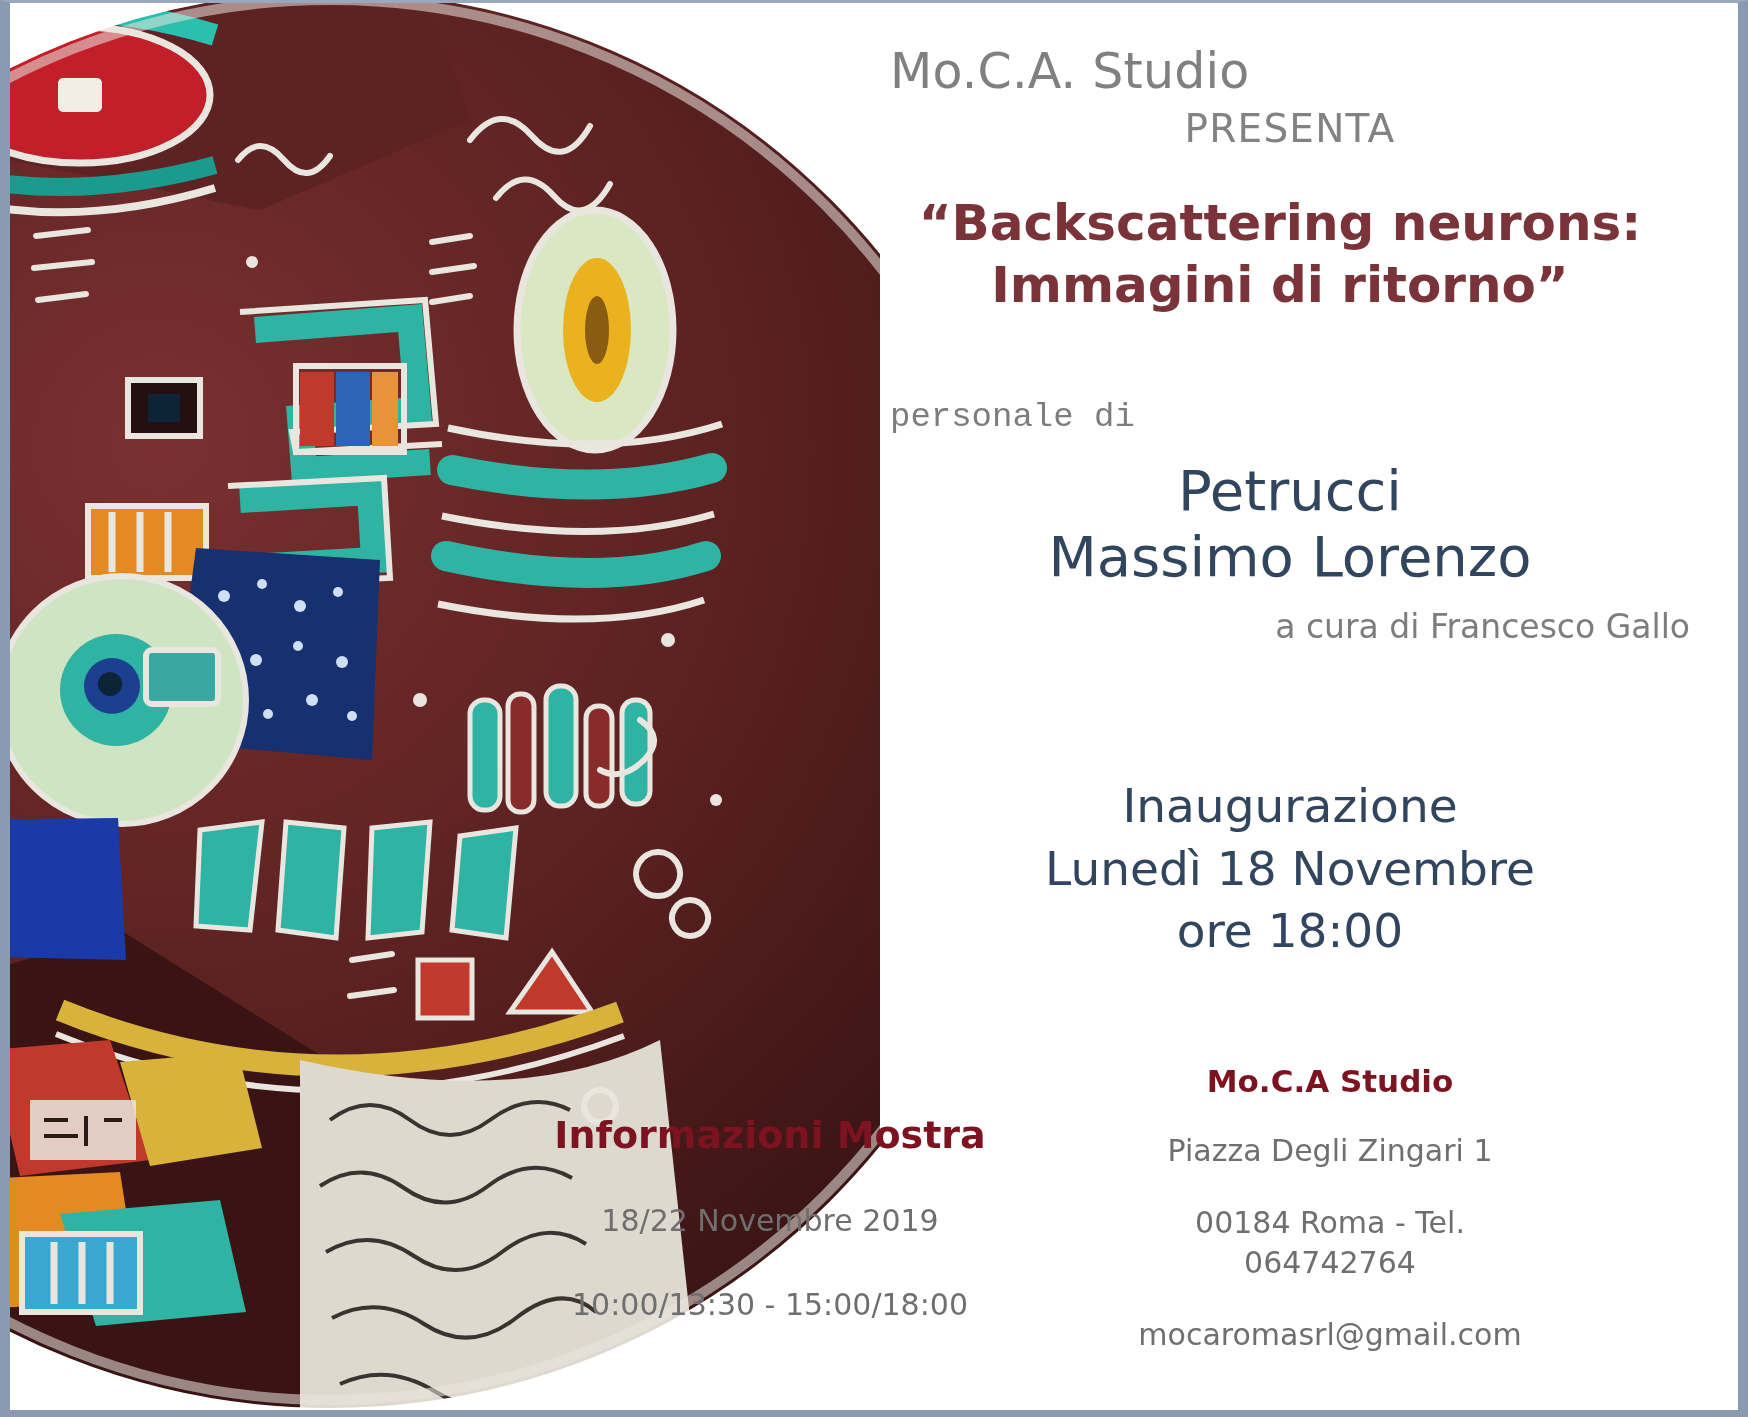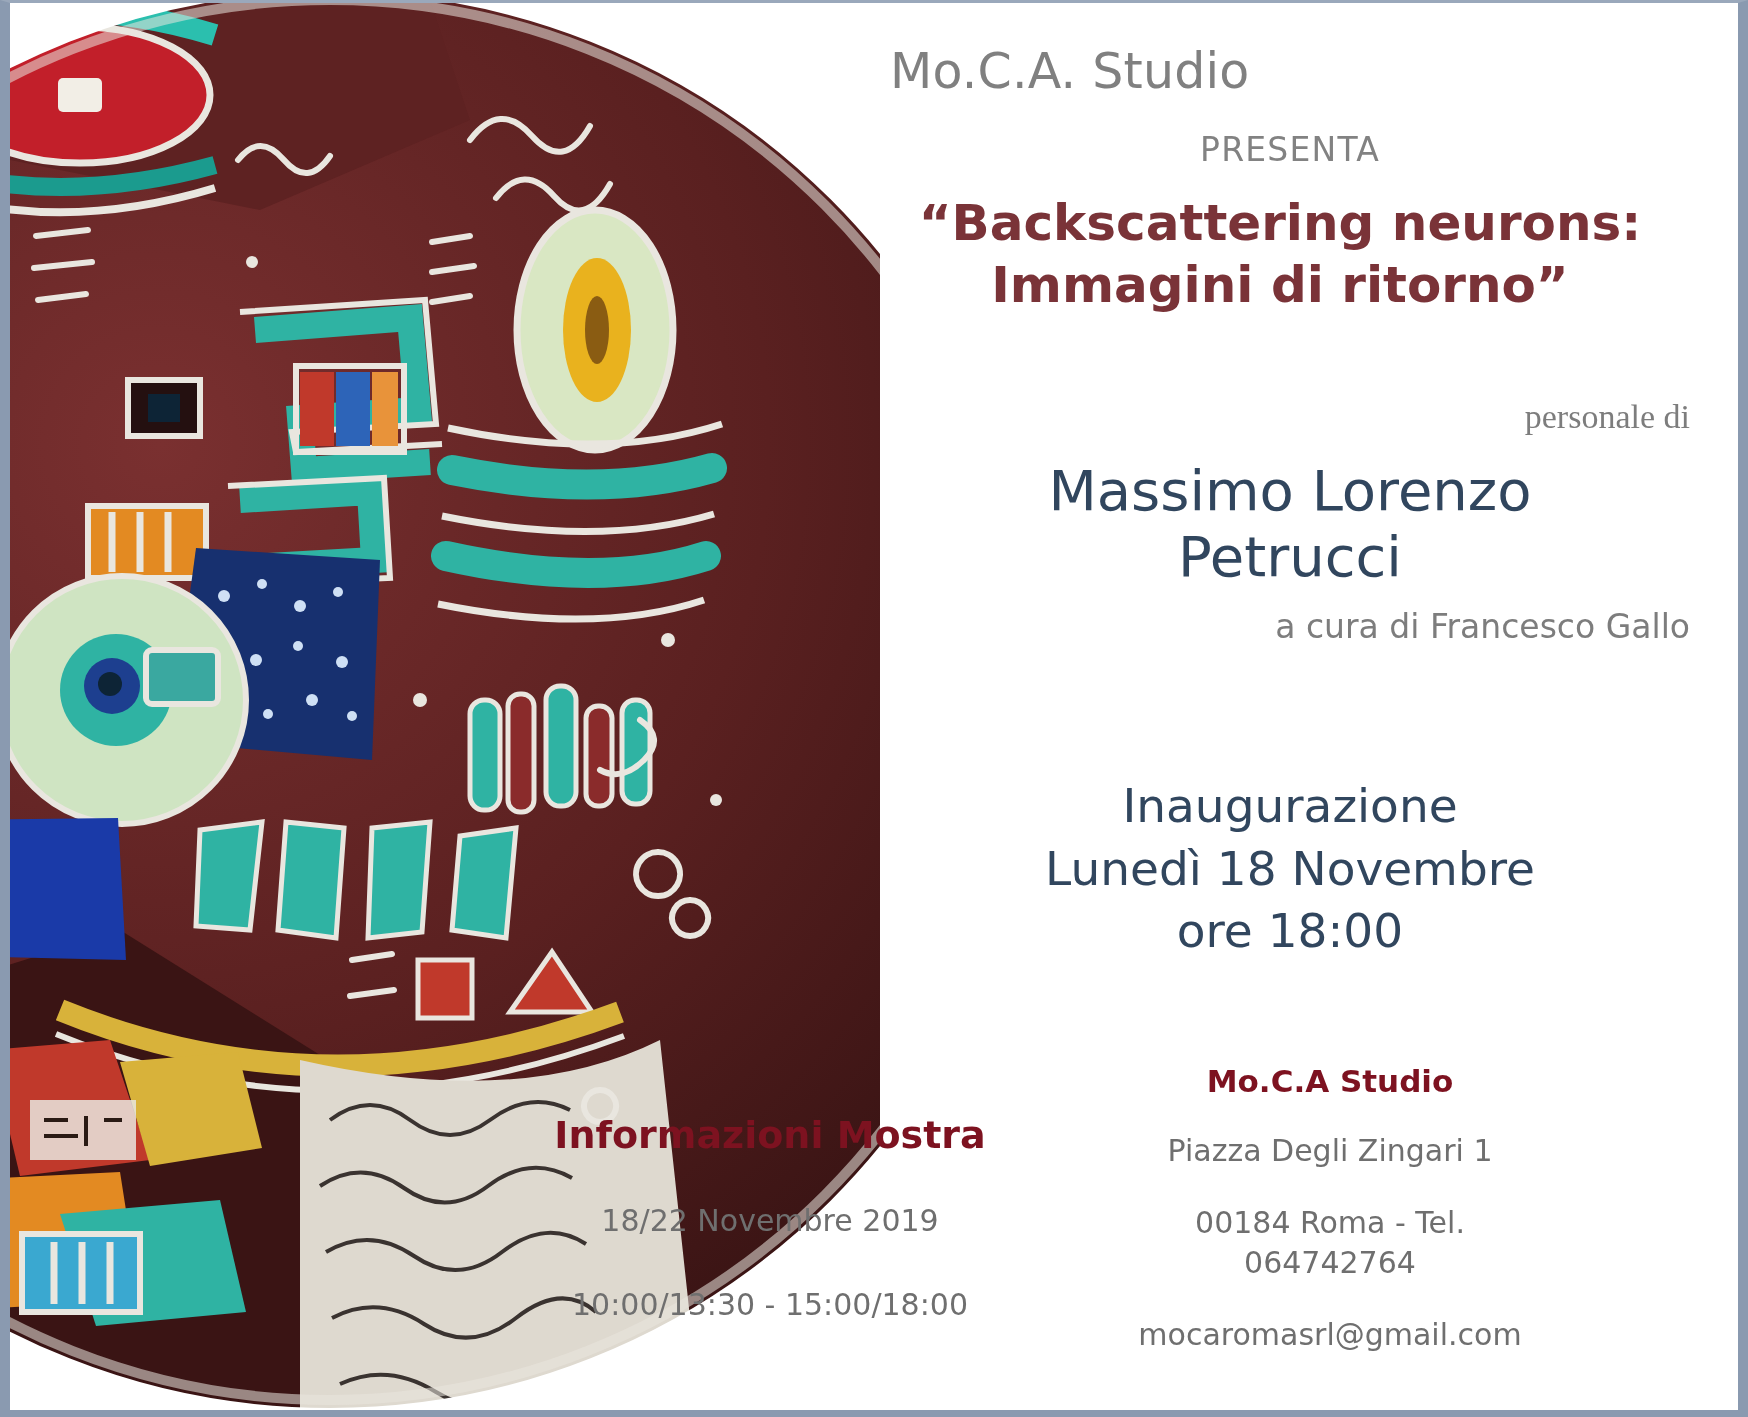--- a/index.html
+++ b/index.html
@@ -38,42 +38,41 @@
     color:#808080;
     font-size:49px;
     font-family:"DejaVu Sans", sans-serif;
     font-weight:400;
     letter-spacing:0.2px;
   }
   #presenta-line{
     left:880px; top:103px; width:800px;
     text-align:center;
     color:#828282;
-    font-size:33px;
+    font-size:39px;
     font-family:"DejaVu Sans", sans-serif;
     letter-spacing:1.2px;
-    margin-top:24px;
   }
 
   #title-block{
     left:800px; top:190px; width:940px;
     text-align:center;
     color:#7a3338;
     font-family:"DejaVu Sans", sans-serif;
     font-weight:bold;
     font-size:50px;
     line-height:1.23;
   }
   #title-block .tline{display:block;}
 
   #personale{
     left:880px; top:395px; width:800px;
-    text-align:right;
+    text-align:left;
     color:#7d7d7d;
-    font-family:Liberation Serif, serif;
+    font-family:Liberation Mono, monospace;
     font-size:34px;
   }
   #artist-name{
     left:880px; top:455px; width:800px;
     text-align:center;
     color:#31465e;
     font-family:"DejaVu Sans", sans-serif;
     font-size:56px;
     line-height:1.18;
   }
@@ -316,22 +315,22 @@
   <div class="txt" id="studio-line">Mo.C.A. Studio</div>
   <div class="txt" id="presenta-line">PRESENTA</div>
 
   <div class="txt" id="title-block">
     <span class="tline">“Backscattering neurons:</span>
     <span class="tline">Immagini di ritorno”</span>
   </div>
 
   <div class="txt" id="personale">personale di</div>
   <div class="txt" id="artist-name">
+    <span class="nline">Petrucci</span>
     <span class="nline">Massimo Lorenzo</span>
-    <span class="nline">Petrucci</span>
   </div>
   <div class="txt" id="curator">a cura di Francesco Gallo</div>
 
   <div class="txt" id="opening">
     <span class="oline">Inaugurazione</span>
     <span class="oline">Lunedì 18 Novembre</span>
     <span class="oline">ore 18:00</span>
   </div>
 
   <div class="txt" id="info-block">

